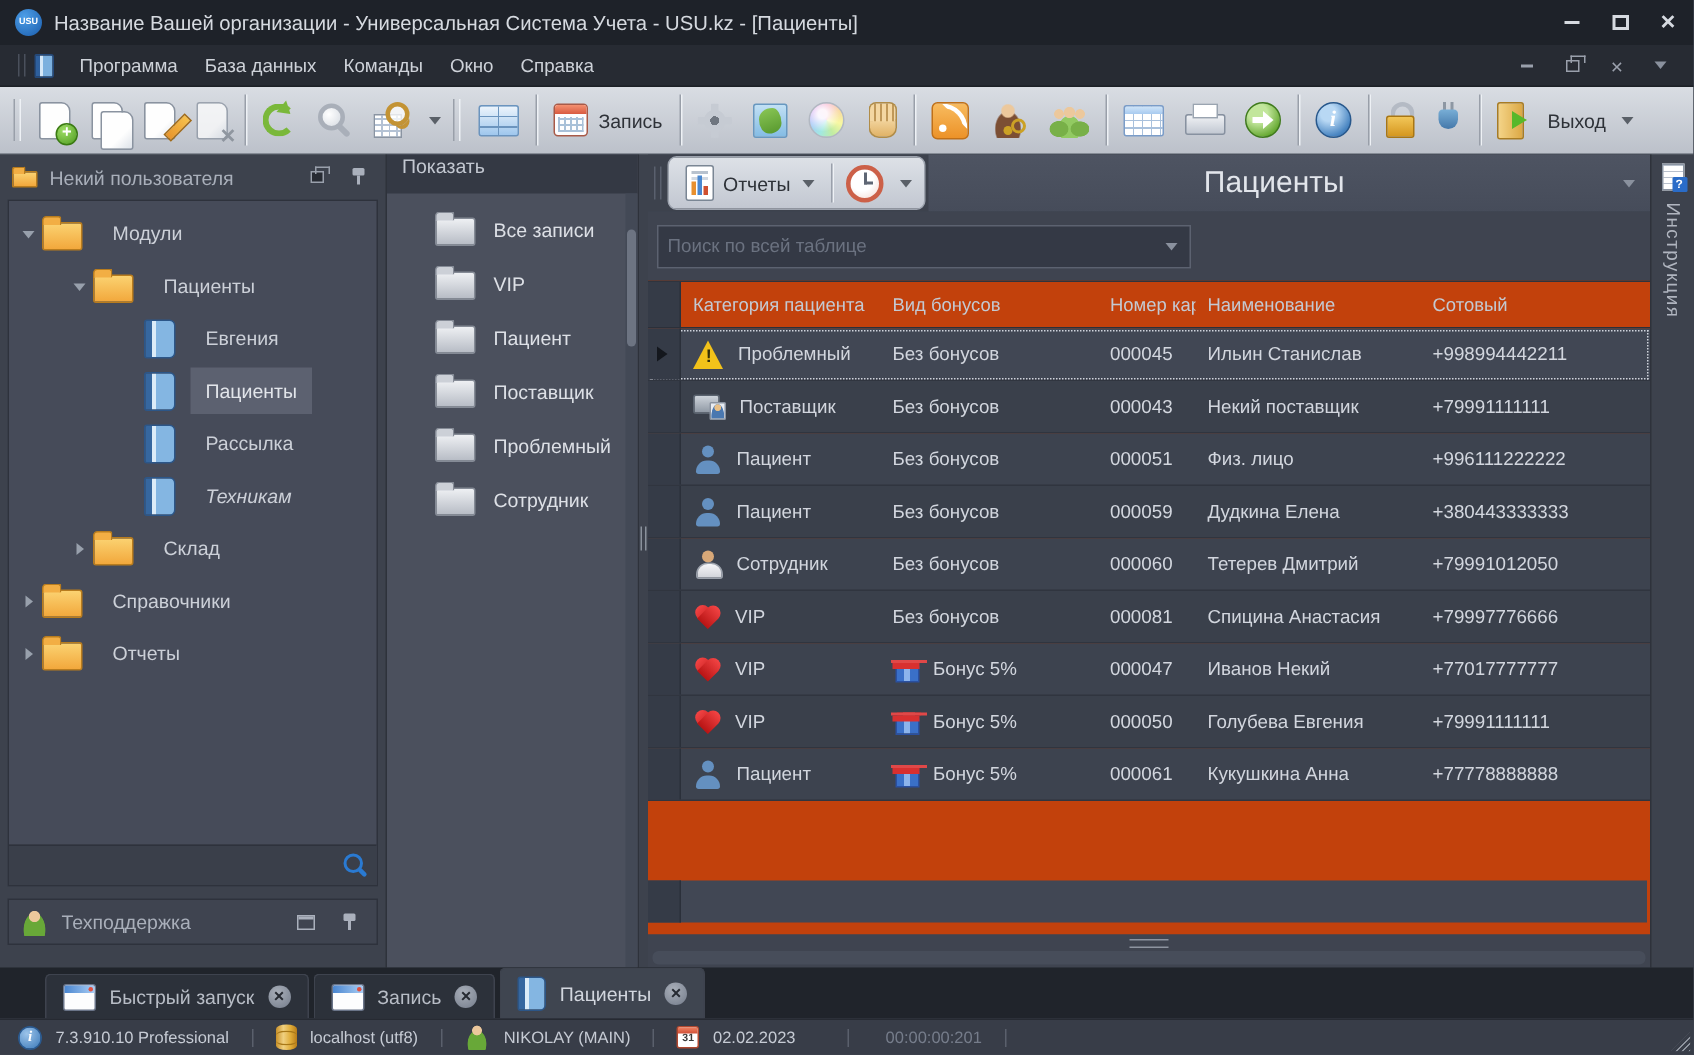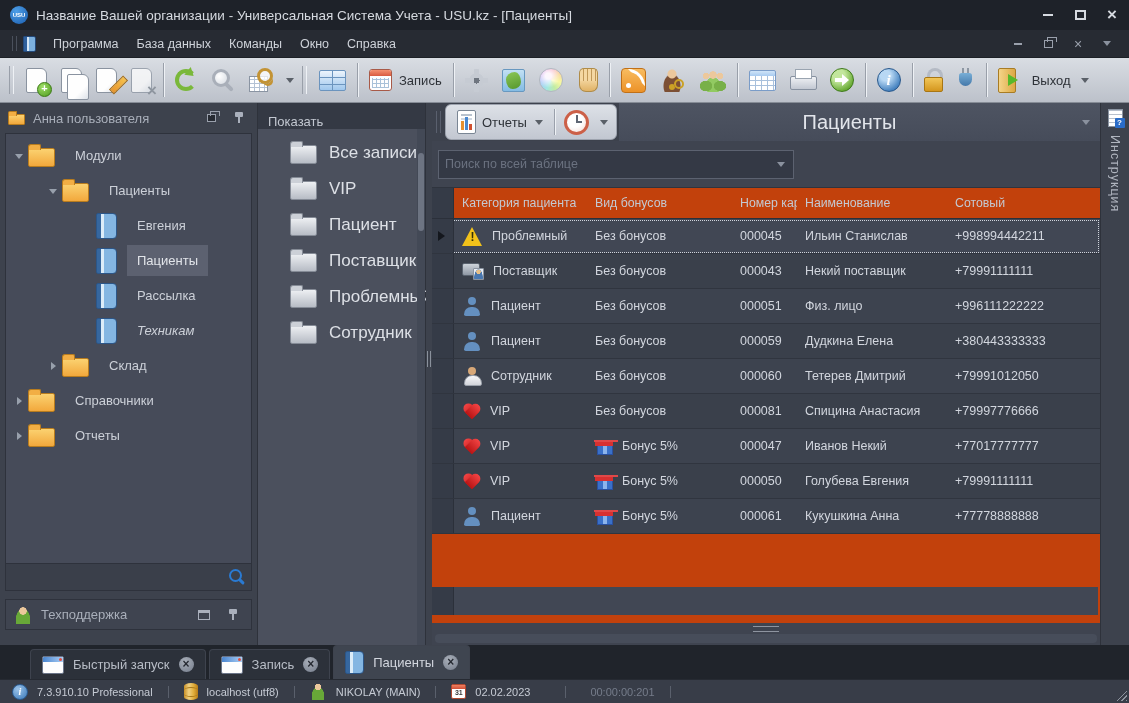--- a/index.html
+++ b/index.html
@@ -119,23 +119,23 @@
 .side-search{height:27px;border-top:1px solid #2e323c;background:#3a3f4a;display:flex;align-items:center;padding:0 6px;flex:none}
 .side-search input{flex:1;background:transparent;border:none;outline:none;color:#ccd0d8;font-size:12px;min-width:0}
 .ic-search-blue{width:16px;height:16px}
 .ic-search-blue::before{content:"";position:absolute;left:0;top:0;width:9px;height:9px;border:2.5px solid #2a7ad2;border-radius:50%}
 .ic-search-blue::after{content:"";position:absolute;width:3px;height:7px;background:#2a7ad2;border-radius:2px;right:2px;bottom:0;transform:rotate(-45deg)}
 .support{margin:8px 5px 0 5px;height:31px;background:#3f4450;border:1px solid #2e323c;display:flex;align-items:center;gap:9px;padding:0 8px;color:#a9afba;font-size:13px}
 .ic-support{width:18px;height:18px;background-image:radial-gradient(circle at 9px 5px,#ecc89c 0 3.5px,transparent 4px),radial-gradient(ellipse at 9px 14px,#68a838 0 7px,transparent 7.5px)}
 
 
 .showpanel{position:absolute;top:103px;left:258px;width:168px;height:542px;background:#4b505d;border-right:1px solid #2e323b;display:flex;flex-direction:column}
-.sp-header{height:26px;background:#343944;color:#c2c7d0;font-size:13px;display:flex;align-items:flex-end;padding:0 10px;flex:none}
+.sp-header{height:26px;background:#343944;color:#c2c7d0;font-size:13px;display:flex;align-items:flex-start;padding:0 10px;flex:none}
 .sp-body{flex:1;position:relative;padding-top:6px}
-.sp-item{height:36px;display:flex;align-items:center;padding-left:32px;font-size:17px;color:#dde0e6;cursor:default}
+.sp-item{height:36px;display:flex;align-items:center;padding-left:32px;font-size:13px;color:#dde0e6;cursor:default}
 .sp-label{margin-left:12px}
 .sp-scroll{position:absolute;top:0;right:0;width:8px;bottom:0;background:#434956}
 .sp-thumb{position:absolute;top:24px;right:1px;width:6px;height:78px;background:#6d7482;border-radius:3px}
 
 
 .vsplit{position:absolute;top:103px;left:426px;width:6px;height:542px;background:#3d424d}
 .vsplit::before,.vsplit::after{content:"";position:absolute;top:248px;width:1px;height:16px;background:#8a919c}
 .vsplit::before{left:1px}
 .vsplit::after{left:4px}
 
@@ -352,21 +352,21 @@
     <button class="tb-btn">
       <span class="ic ic-exit"></span>
       <span class="tb-label">Выход</span>
     </button>
     <span class="tb-drop"></span>
   </div>
 
 <aside class="sidebar">
   <div class="panel-head">
     <span class="ic ic-folder-sm"></span>
-    <span>Анна пользователя</span>
+    <span>Некий пользователя</span>
     <span class="head-btns">
       <span class="ic ic-float"></span>
       <span class="ic ic-pin"></span>
     </span>
   </div>
   <div class="treebox">
     <div class="tree-items">
         <div class="tree-item" style="padding-left: 6px;">
           <span class="exp exp-open"></span>
           <span class="ic ic-folder"></span>

